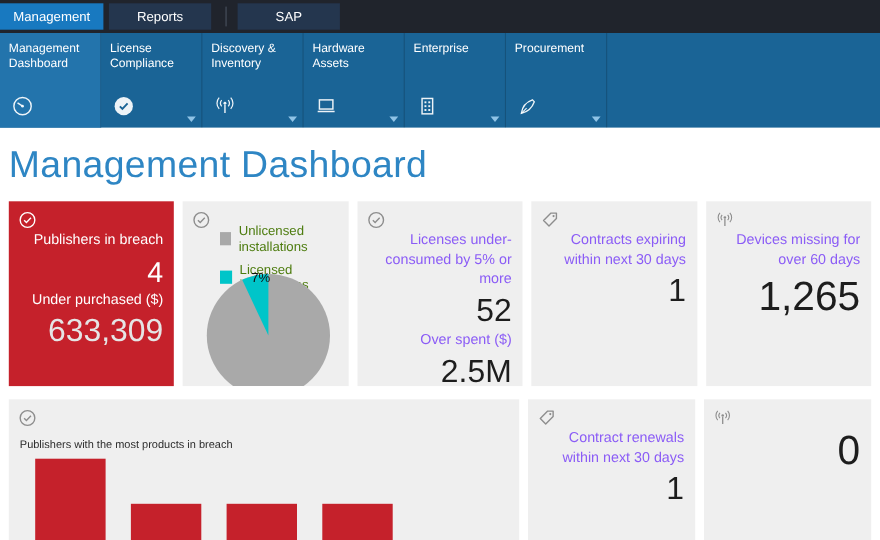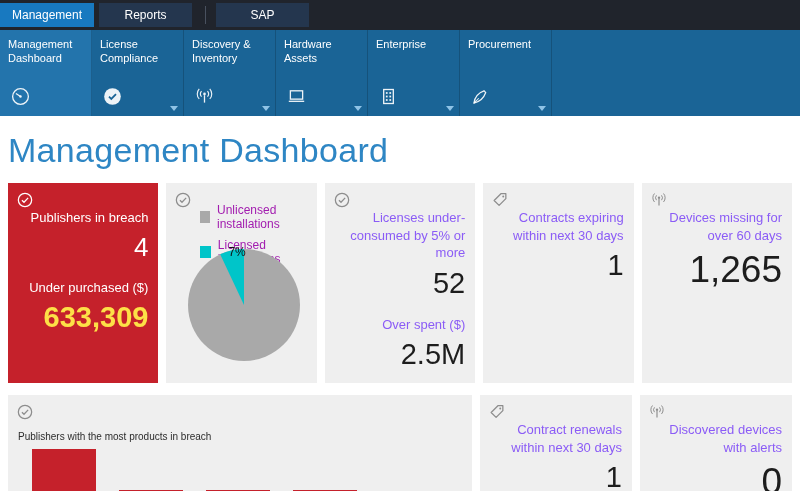--- a/index.html
+++ b/index.html
@@ -17,40 +17,40 @@
     padding:7px 8px;color:#fff;font-size:11px;line-height:1.3;cursor:pointer}
   .nav-item.active{background:#2374ac}
   .nav-icon{position:absolute;left:10px;bottom:9px;color:rgba(255,255,255,.92);line-height:0}
   .nav-caret{position:absolute;right:5px;bottom:5px;width:0;height:0;
     border-left:4px solid transparent;border-right:4px solid transparent;
     border-top:5px solid #8fc3e6}
   
   .content{padding:0 8px}
   .page-title{font-size:34px;font-weight:300;color:#2e86c4;margin:15px 0 13px 0;letter-spacing:.3px}
   .row{display:flex;gap:8px}
-  .row1 .card{height:200px}
+  .row1 .card{height:168px}
   .row2{margin-top:12px}
   .row2 .card{height:160px}
   .card{position:relative;flex:1;background:#efefef;overflow:hidden;cursor:pointer}
   .card-wide{flex:3.05}
   .card-red{background:#c5212b;color:#fff}
   .card-icon{position:absolute;top:8px;left:8px;width:18px;height:18px;color:#8d8d8d;line-height:0}
   .card-red .card-icon{color:#fff}
   .stack{margin:26px 10px 0;text-align:right}
   .card-label{font-size:13px;color:#8b5cf6;line-height:1.35}
   .card-red .card-label{color:#fff}
-  .mt{margin-top:16px}
+  .mt{}
   .v1{font-size:26px;font-weight:400;margin-top:5px;color:#1d1d1d}
   .card-red .v1{color:#fff}
   .v2{font-size:29px;font-weight:300;color:#1d1d1d;margin-top:5px}
-  .card-red .v2{font-weight:700;color:#fde047}
+  .card-red .v2{font-weight:400;color:#e5e5e5}
   .v-xl{font-size:37px}
   
   .legend{margin:20px 0 0 34px}
-  .legend-item{display:flex;align-items:center;gap:7px;font-size:12px;color:#a21caf;margin-bottom:7px}
+  .legend-item{display:flex;align-items:center;gap:7px;font-size:12px;color:#4d7c0f;margin-bottom:7px}
   .swatch{width:12px;height:12px;display:inline-block;background:#aaa}
   .pie{position:absolute;left:20px;top:64px;width:116px;height:116px}
   .pie-label{position:absolute;left:62px;top:62px;font-size:12px;color:#111}
   
   .total-line{position:absolute;left:10px;bottom:13px;font-size:13px;color:#222;text-align:left}
   .total-line .tv{margin-left:10px}
   
   .chart-title{position:absolute;left:10px;top:36px;font-size:10px;color:#2c2c2c}
   .bar-chart{position:absolute;left:24px;top:54px;bottom:0;display:flex;align-items:flex-end;gap:23px}
   .bar{width:64px;background:#c5212b}
@@ -258,18 +258,17 @@
     <section class="card">
       <span class="card-icon">
         <svg viewBox="0 0 20 20" width="18" height="18">
             <circle cx="10" cy="7.5" r="1.3" fill="currentColor"></circle>
             <path d="M10 9V16" stroke="currentColor" stroke-width="1.3"></path>
             <path d="M7.2 4.8a4.2 4.2 0 0 0 0 5.4M12.8 4.8a4.2 4.2 0 0 1 0 5.4" fill="none" stroke="currentColor" stroke-width="1.1"></path>
             <path d="M5 2.8a7 7 0 0 0 0 9.4M15 2.8a7 7 0 0 1 0 9.4" fill="none" stroke="currentColor" stroke-width="1.1"></path>
           </svg>
       </span>
       <div class="stack">
-        <div class="card-label">Discovered devices with alerts</div>
         <div class="v2 v-xl">0</div>
       </div>
     </section>
   </div>
 </main>
 
 </body></html>

